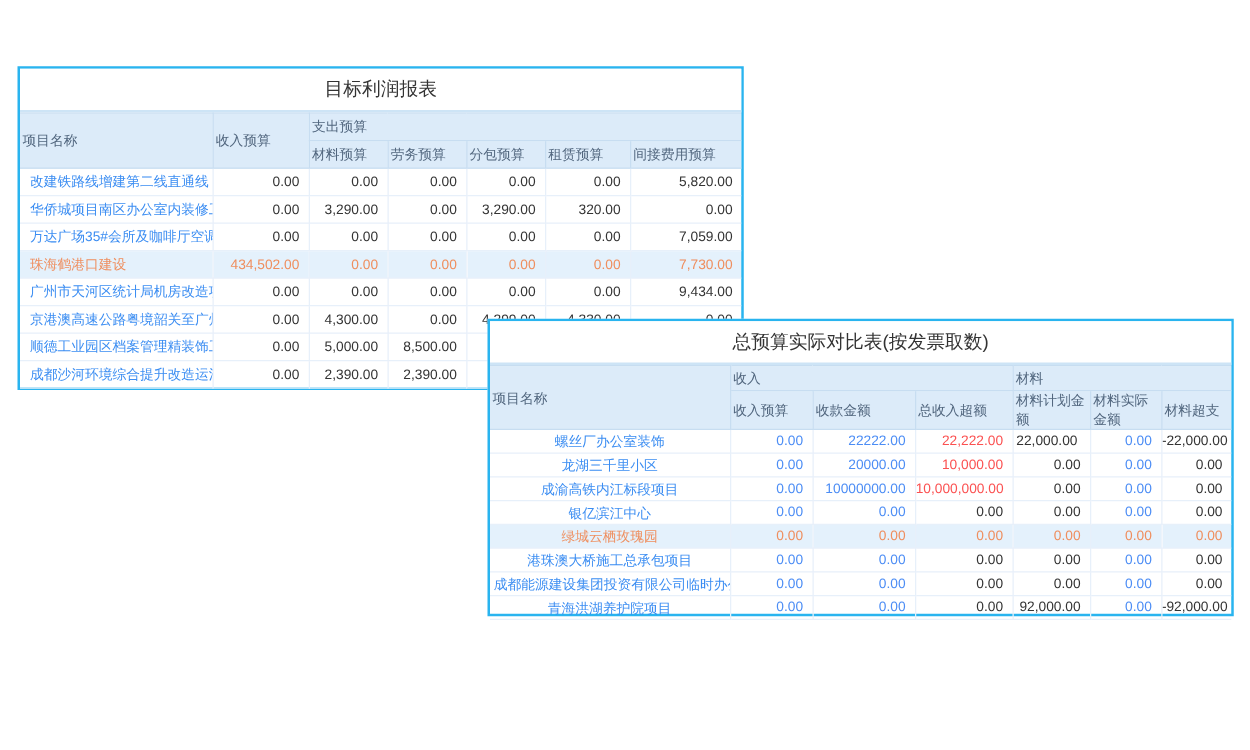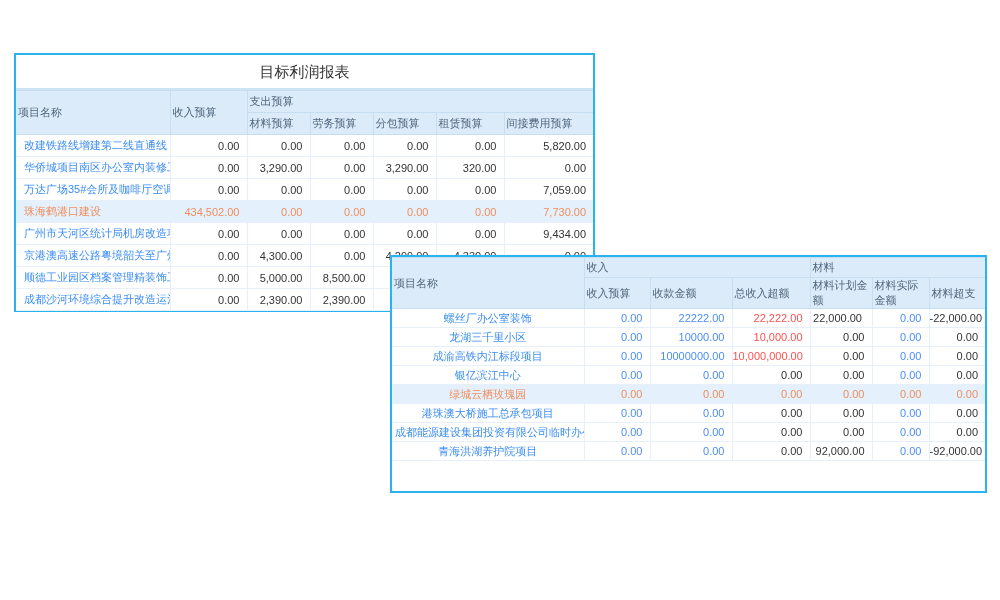--- a/index.html
+++ b/index.html
@@ -137,20 +137,21 @@
     <td class="num">2,390.00</td>
     <td class="num"></td>
     <td class="num"></td>
     <td class="num"></td>
   </tr>
       </tbody>
   </table>
 </div>
 
 <div class="panel" id="panel2">
+  <div class="panel-title">总预算实际对比表(按发票取数)</div>
   <table>
     <colgroup>
       <col style="width:192px">
         <col style="width:66px">
         <col style="width:82px">
       <col style="width:78px">
         <col style="width:62px">
         <col style="width:57px">
         <col style="width:56px">
     </colgroup>
@@ -175,21 +176,21 @@
     <td class="num" style="color: rgb(76, 141, 245);">0.00</td>
     <td class="num" style="color: rgb(76, 141, 245);">22222.00</td>
     <td class="num" style="color: rgb(251, 81, 81);">22,222.00</td>
     <td class="num" style="color: rgb(51, 51, 51); text-align: center;">22,000.00</td>
     <td class="num" style="color: rgb(76, 141, 245);">0.00</td>
     <td class="num" style="color: rgb(51, 51, 51);">-22,000.00</td>
   </tr>
         <tr>
     <td class="name">龙湖三千里小区</td>
     <td class="num" style="color: rgb(76, 141, 245);">0.00</td>
-    <td class="num" style="color: rgb(76, 141, 245);">10000.00</td>
+    <td class="num" style="color: rgb(76, 141, 245);">20000.00</td>
     <td class="num" style="color: rgb(251, 81, 81);">10,000.00</td>
     <td class="num" style="color: rgb(51, 51, 51);">0.00</td>
     <td class="num" style="color: rgb(76, 141, 245);">0.00</td>
     <td class="num" style="color: rgb(51, 51, 51);">0.00</td>
   </tr>
         <tr>
     <td class="name">成渝高铁内江标段项目</td>
     <td class="num" style="color: rgb(76, 141, 245);">0.00</td>
     <td class="num" style="color: rgb(76, 141, 245);">10000000.00</td>
     <td class="num" style="color: rgb(251, 81, 81);">10,000,000.00</td>

